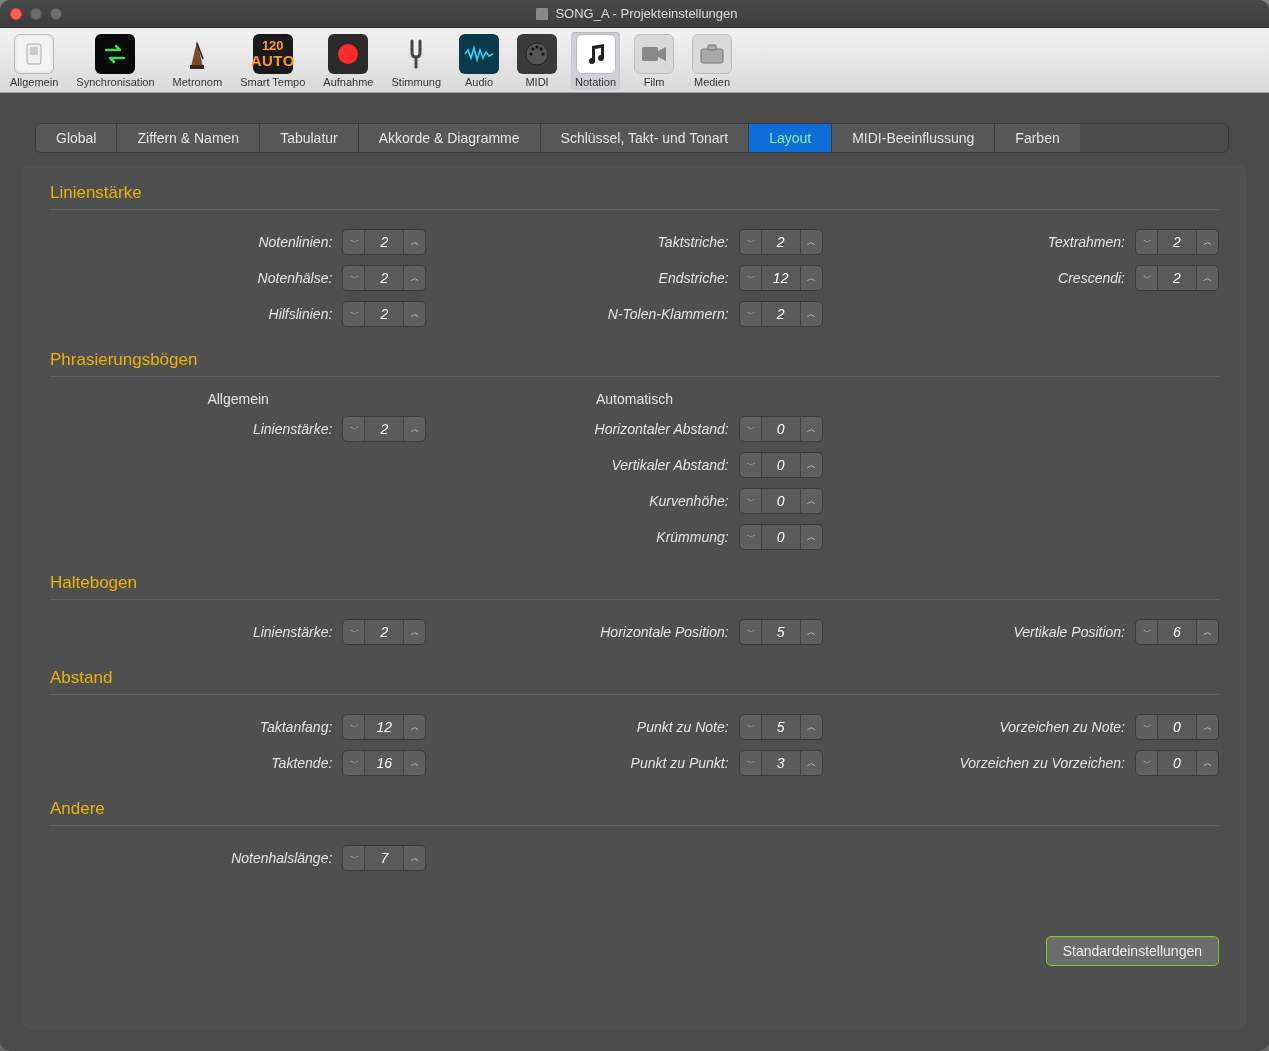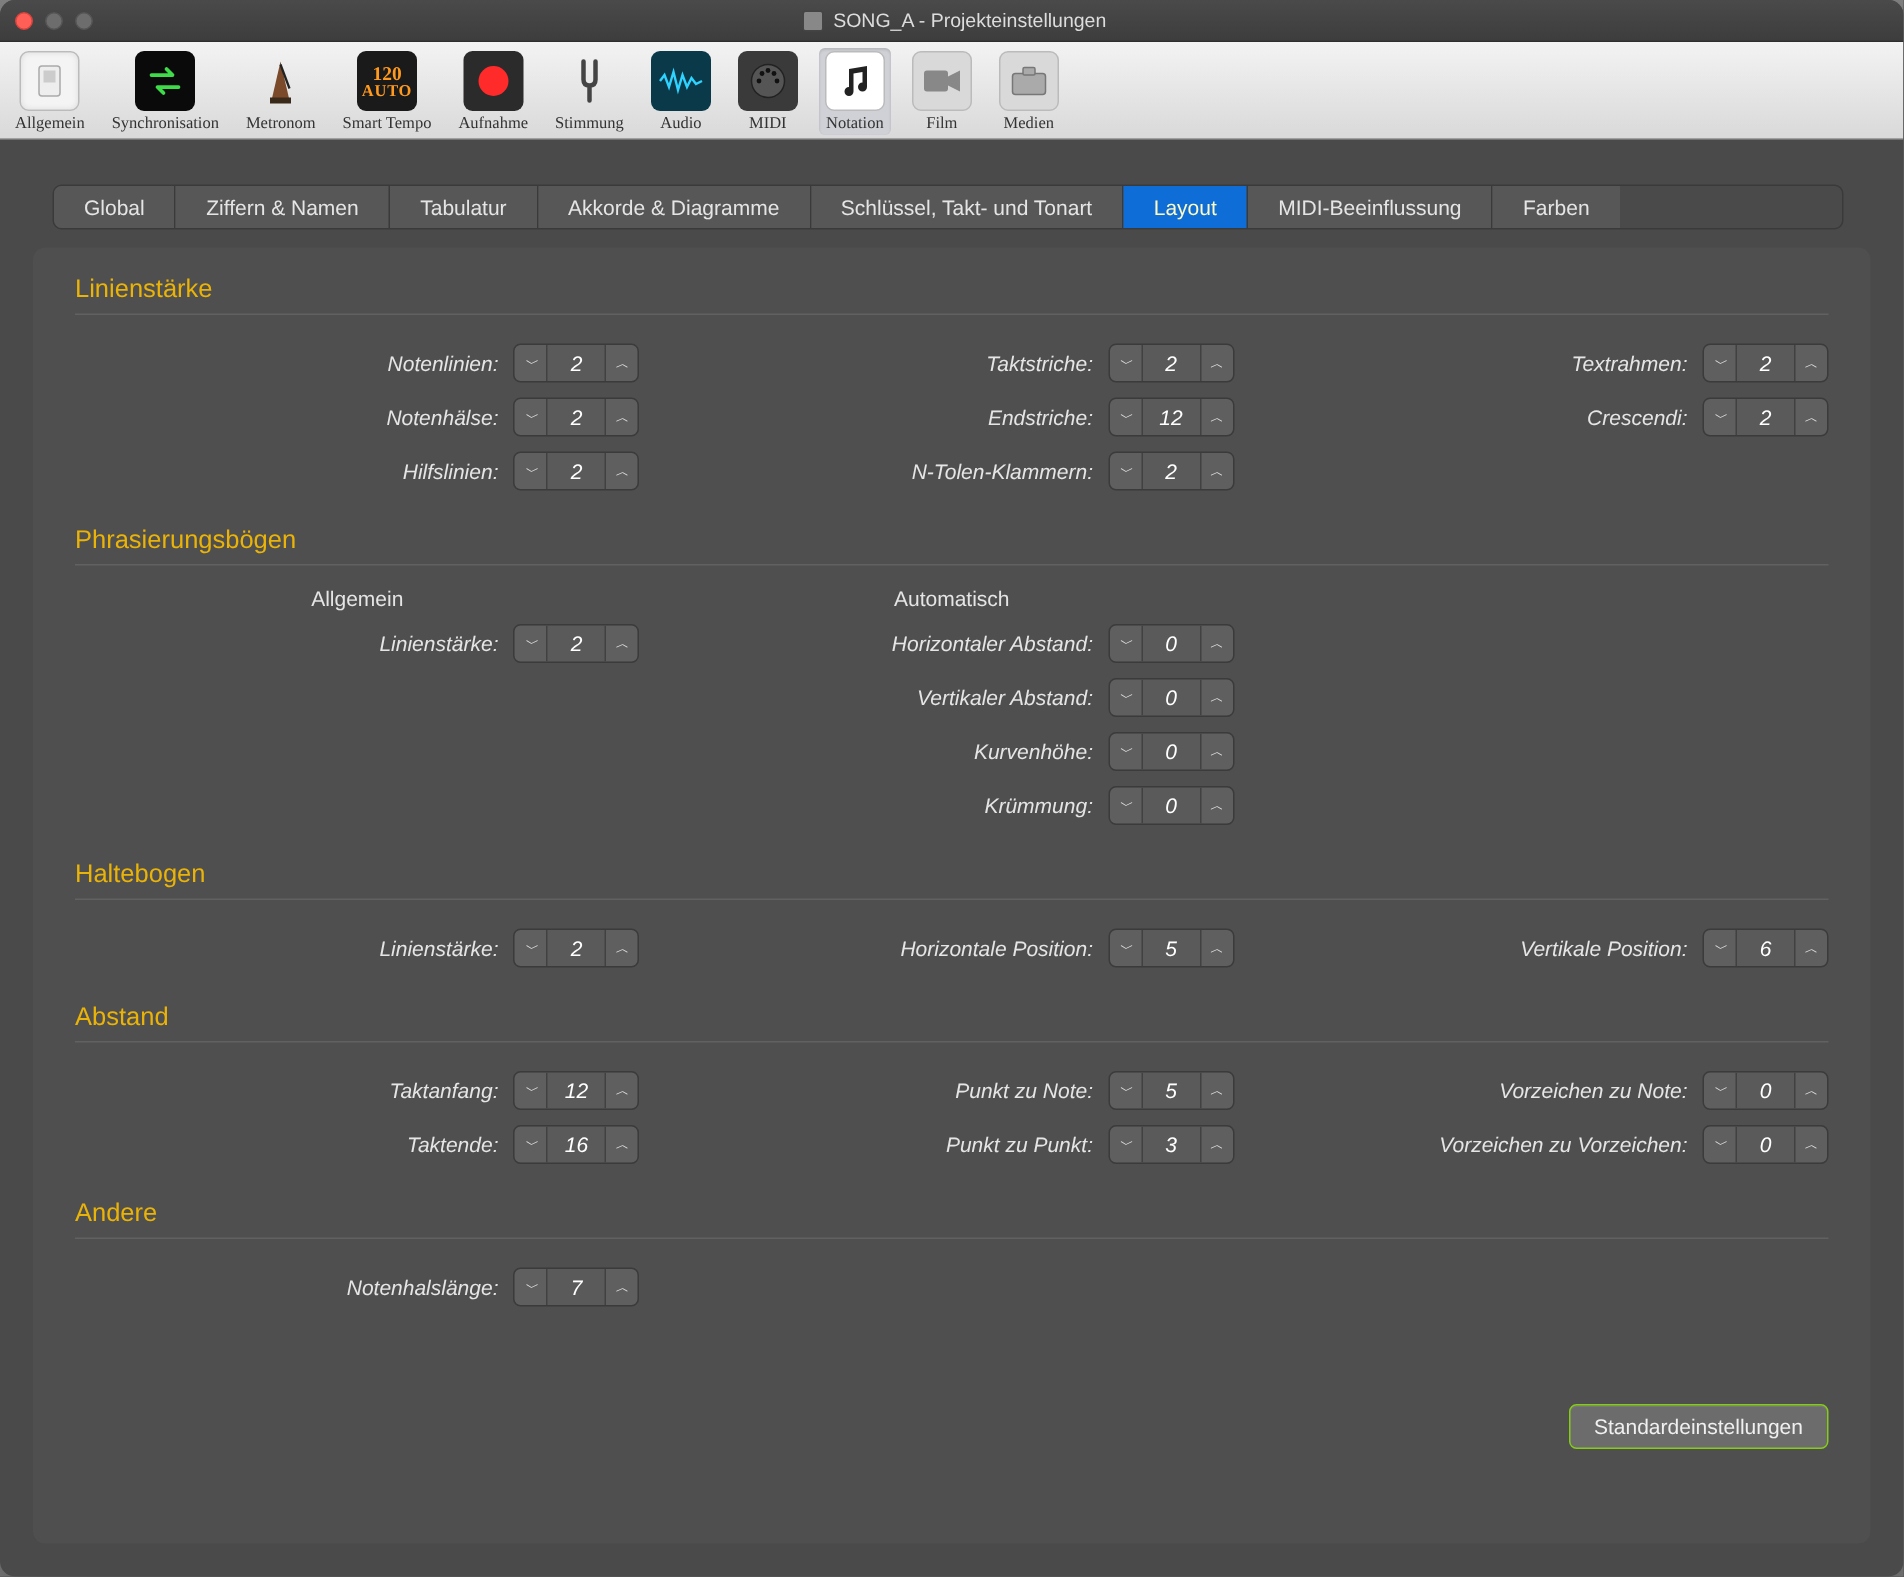--- a/index.html
+++ b/index.html
@@ -74,21 +74,20 @@
     display:flex;
     padding: 4px 6px 2px 6px;
     gap: 10px;
   }
   .tool {
     display:flex; flex-direction:column; align-items:center; 
     min-width:46px;
     padding: 2px 4px;
     border-radius:4px;
     cursor:default;
-    font-family:Liberation Serif, serif;
   }
   .tool.active { background:#cfd1d6; box-shadow: inset 0 1px 2px rgba(0,0,0,.15); }
   .tool .tic {
     width:40px; height:40px; border-radius:6px;
     display:flex; align-items:center; justify-content:center;
     font-size:18px;
   }
   .tool .tlabel { font-size:11px; color:#333; margin-top:2px; white-space:nowrap; }
   .tic-box { background:#f4f4f4; border:1px solid #bbb; box-shadow: inset 0 0 4px rgba(0,0,0,.1); }
   .tic-green { background:#0a0a0a; }
@@ -109,21 +108,21 @@
     flex: 0 0 auto;
     padding: 6px 20px;
     background: #575757;
     color: var(--text-light);
     font-size:14px;
     border-right:1px solid var(--border-tab);
     cursor:default;
     white-space:nowrap;
   }
   .tab:last-child { border-right:none;text-align:right; }
-  .tab.active { background:#0e6dd6; color:#fef9c3; }
+  .tab.active { background:#0e6dd6; color:#86efac; }
 
   
   .content {
     flex:1;
     background: var(--bg-content);
     margin: 12px 22px 22px 22px;
     border-radius:8px;
     padding: 18px 28px 24px 28px;
     overflow:auto;
   }
@@ -252,21 +251,21 @@
             <path d="M16 4 L10 30 H22 Z" fill="#7a4a2a"></path>
             <rect x="9" y="28" width="14" height="4" fill="#3a2a1a"></rect>
             <line x1="16" y1="6" x2="22" y2="22" stroke="#222" stroke-width="1.5"></line>
           </svg>
       </div>
       <div class="tlabel">Metronom</div>
     </div>
     <div class="tool">
       <div class="tic tic-orange tempo-icon" style="flex-direction:column;background:#1a1a1a;">
         <div style="color:#ff9a1f;font-weight:700;font-size:13px;line-height:13px">120</div>
-        <div style="color:#ff9a1f;font-weight:700;font-size:11px;letter-spacing:.5px">AUTO</div>
+        <div style="color:#ff9a1f;font-weight:700;font-size:15px;letter-spacing:.5px">AUTO</div>
       </div>
       <div class="tlabel">Smart Tempo</div>
     </div>
     <div class="tool">
       <div class="tic tic-dark rec-icon">
         <svg width="28" height="28">
             <circle cx="14" cy="14" r="10" fill="#ff2a2a"></circle>
             <circle cx="14" cy="14" r="10" fill="url(#g1)" opacity=".4"></circle>
           </svg>
       </div>

